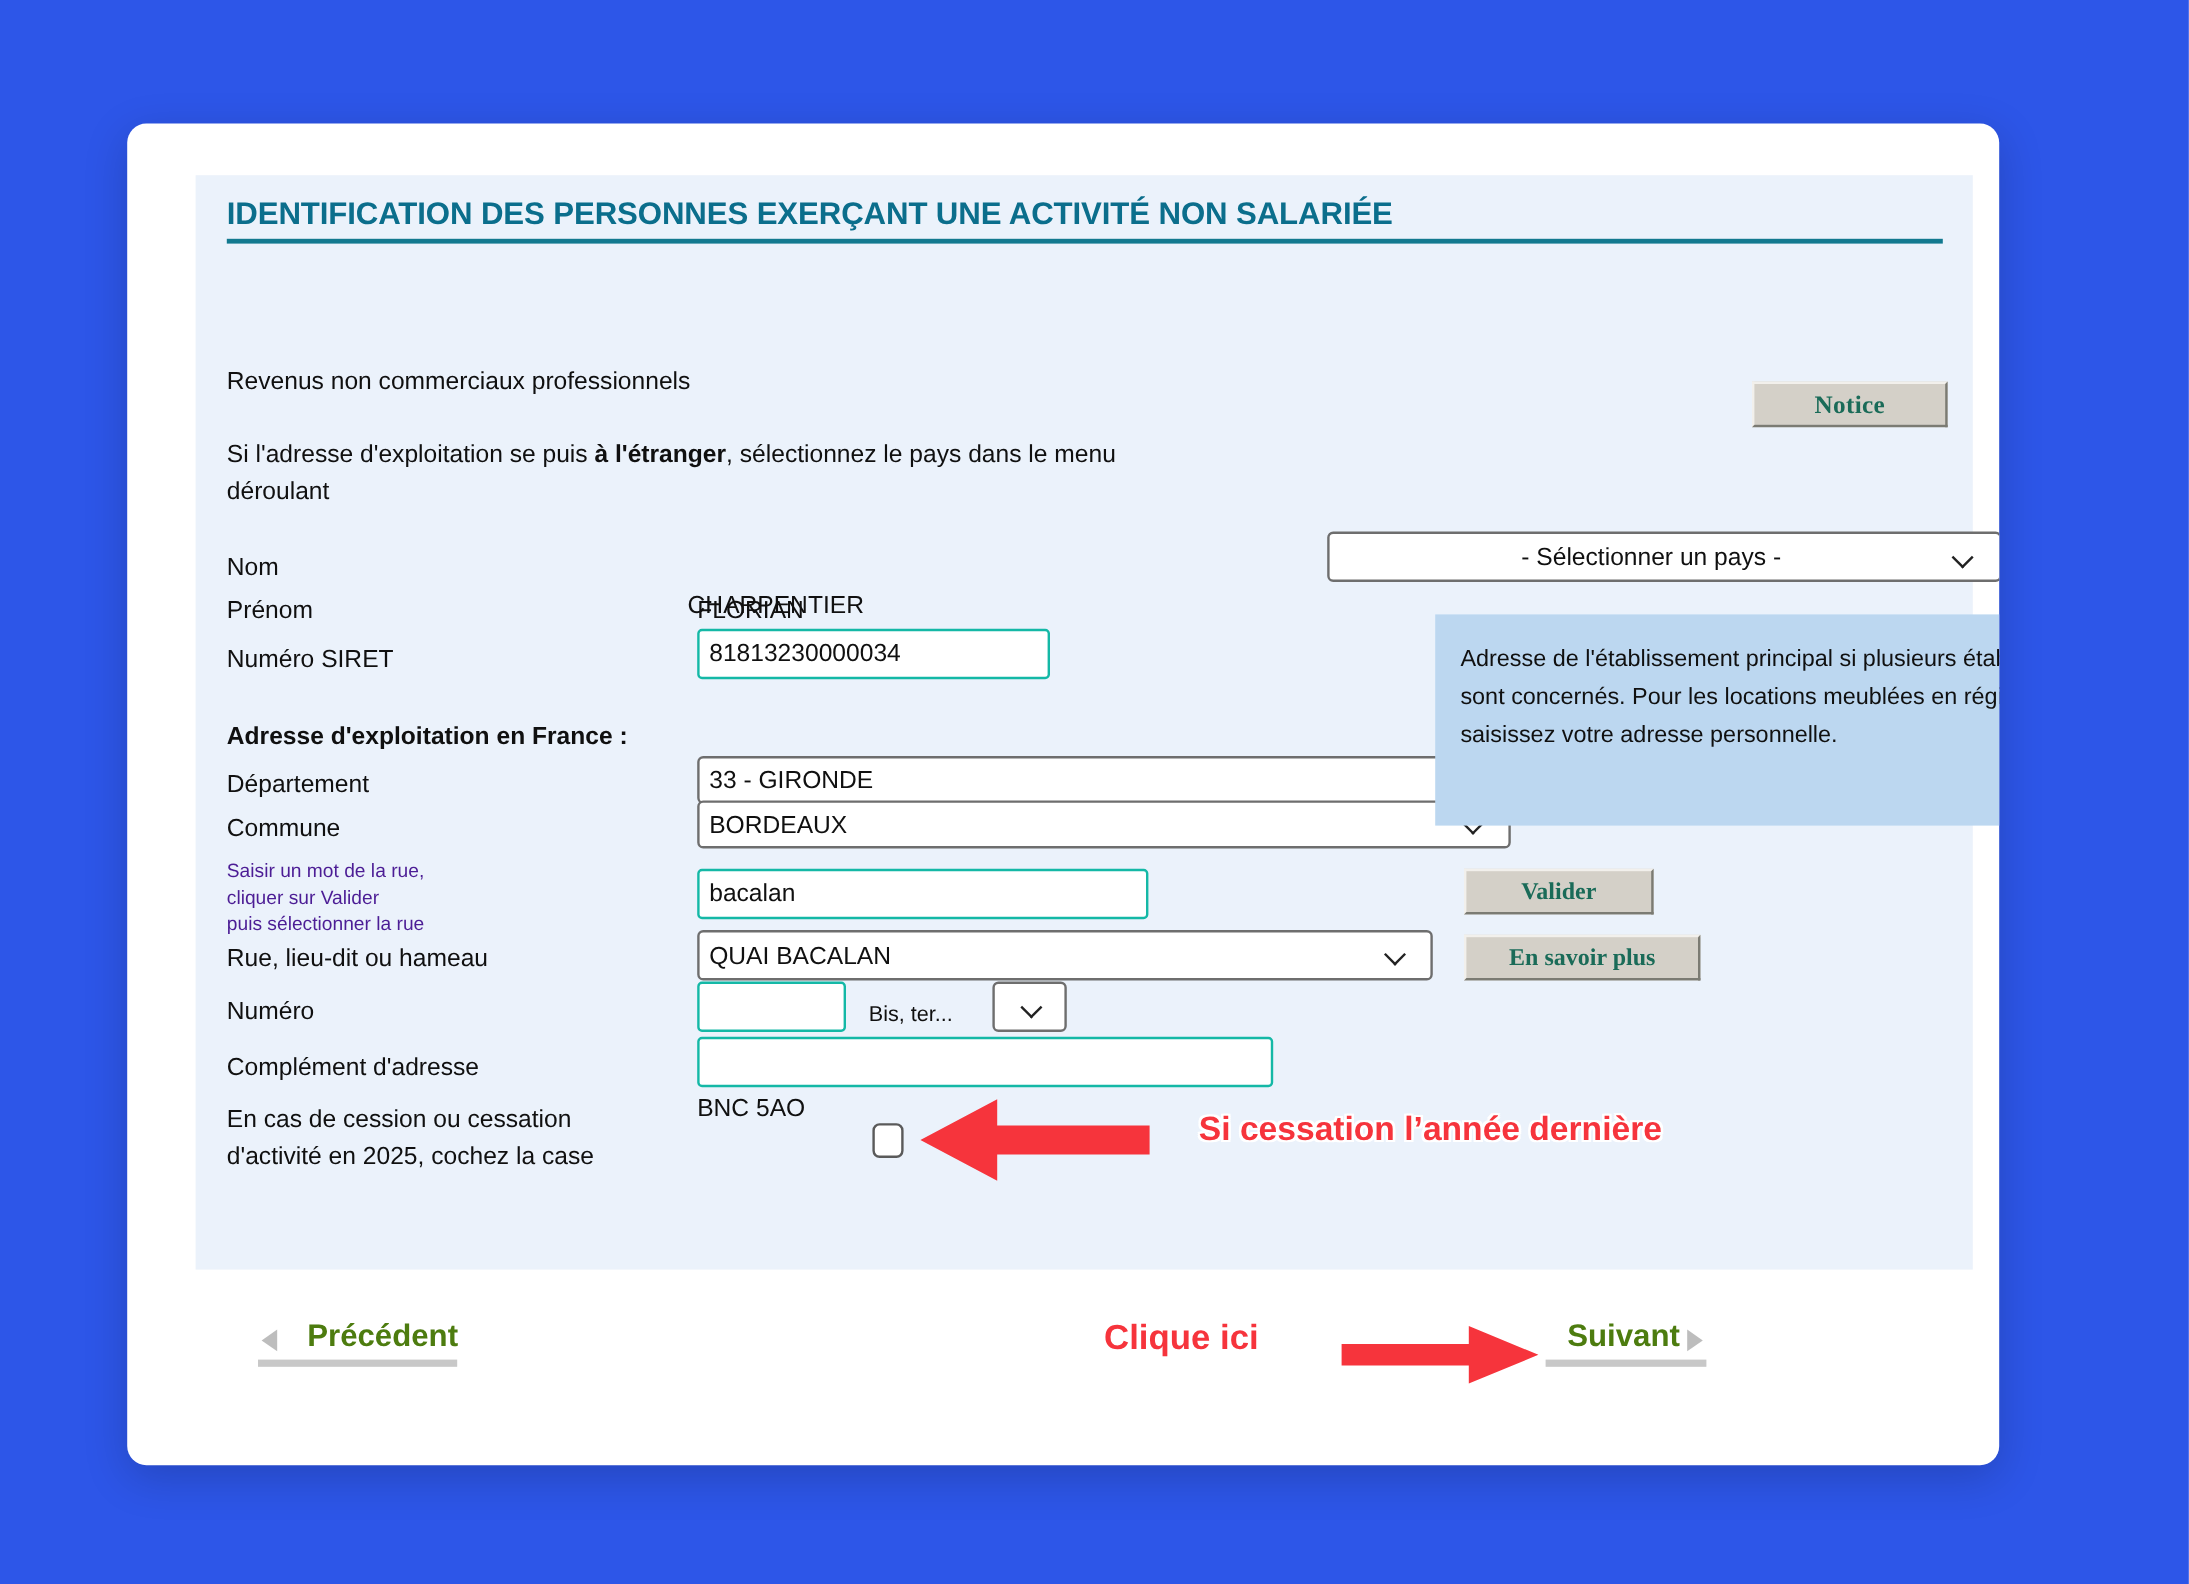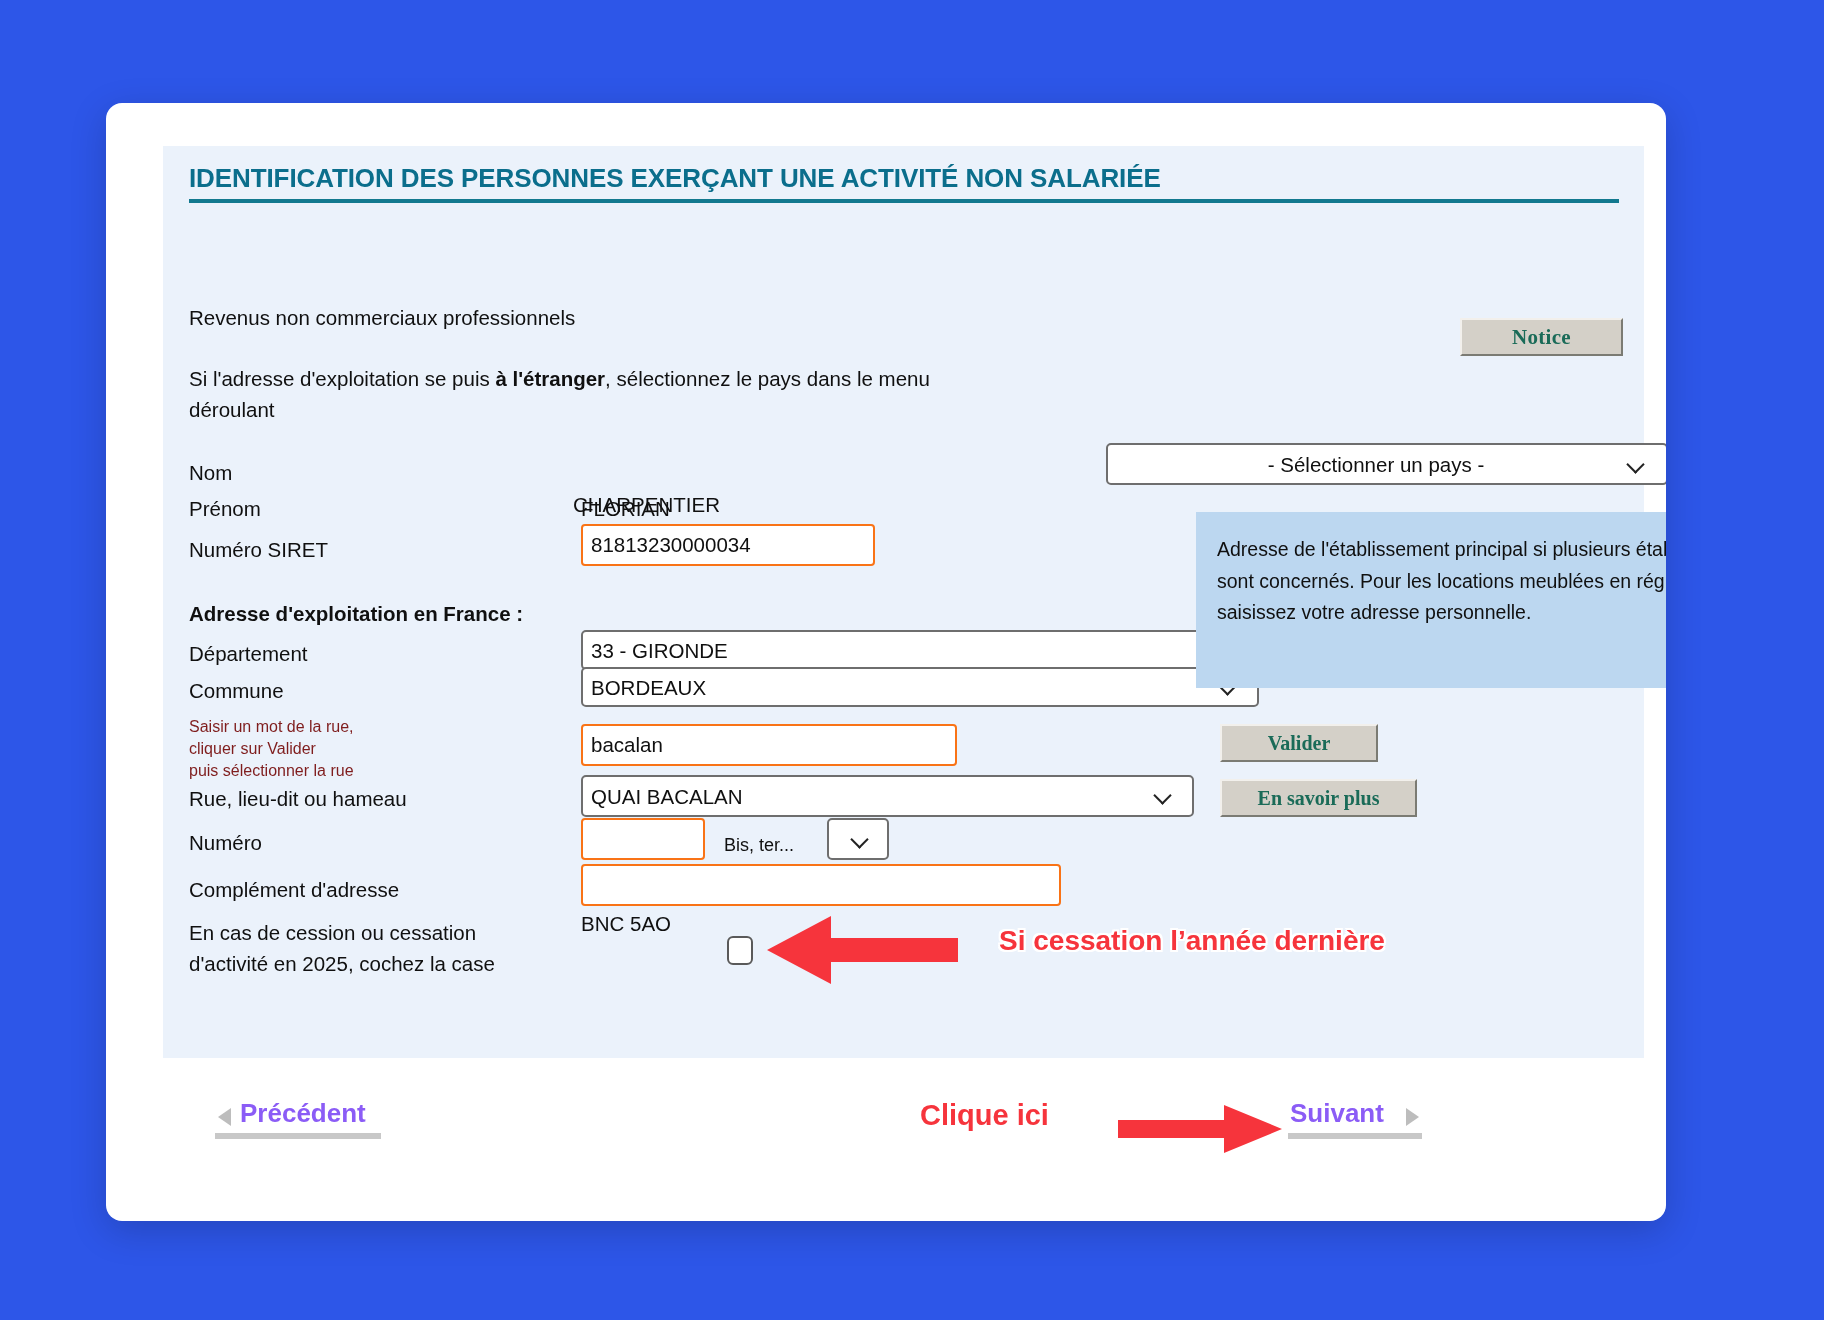--- a/index.html
+++ b/index.html
@@ -102,21 +102,21 @@
     position: absolute;
     font-size: 20.5px;
     color: #101010;
     line-height: 30px;
   }
   .lbl.bold { font-weight: bold; }
 
   .small-note {
     position: absolute;
     font-size: 16px;
-    color: #7f1d1d;
+    color: #4c1d95;
     line-height: 22px;
     white-space: pre-line;
   }
 
   .value {
     position: absolute;
     font-size: 20.5px;
     color: #101010;
     line-height: 30px;
   }
@@ -135,21 +135,21 @@
     font-size: 19.5px;
     line-height: 31.5px;
     color: #101010;
     white-space: pre-line;
   }
 
   
   input[type="text"].fld {
     position: absolute;
     background: #ffffff;
-    border: 2px solid #f97316;
+    border: 2px solid #14b8a6;
     border-radius: 4px;
     font-family: "Liberation Sans", sans-serif;
     font-size: 20.5px;
     color: #101010;
     padding: 0 8px;
     outline: none;
   }
 
   select.sel {
     position: absolute;
@@ -189,26 +189,27 @@
     height: 29px;
     background: #ffffff;
     border: 2.5px solid #5A5A5A;
     border-radius: 6px;
     cursor: pointer;
   }
 
   
   .nav-link {
     position: absolute;
-    color: #8b5cf6;
+    color: #4d7c0f;
     font-weight: bold;
     font-size: 26px;
     text-decoration: none;
     cursor: pointer;
     white-space: nowrap;
+    margin-left: 16px;
   }
   .nav-underline {
     position: absolute;
     height: 6px;
     background: #C8C8C8;
   }
   .tri {
     position: absolute;
     width: 0; height: 0;
   }

